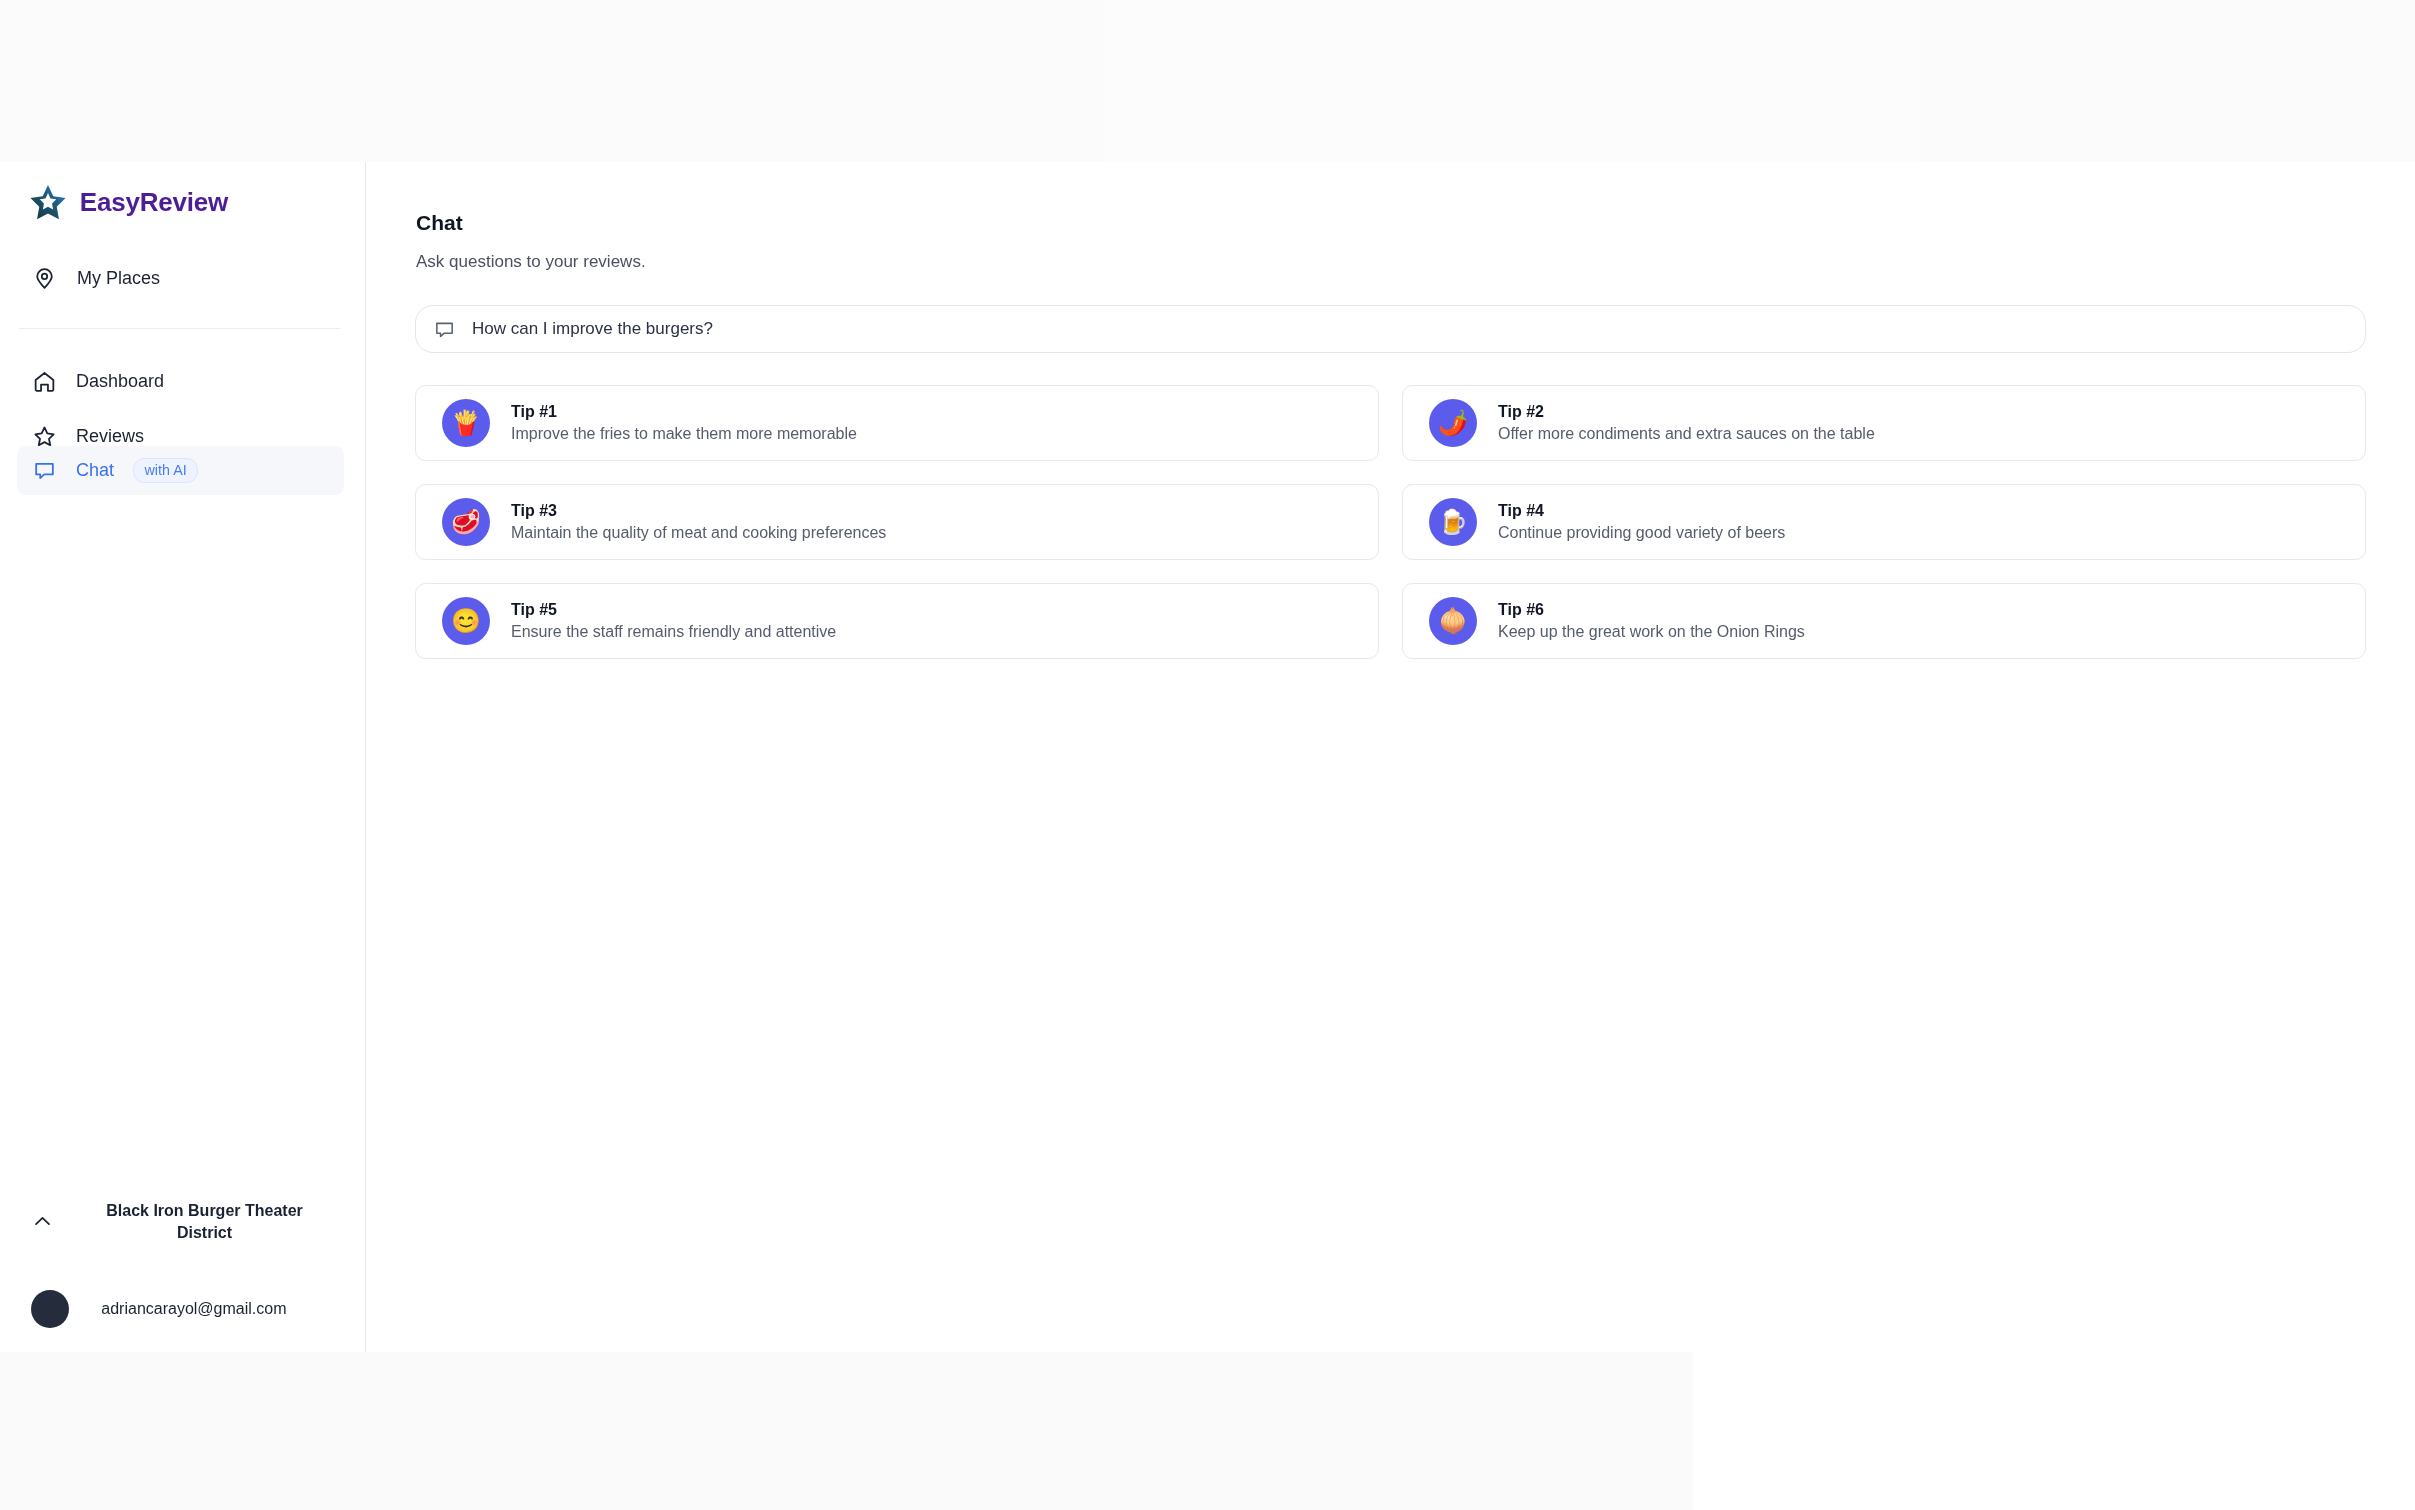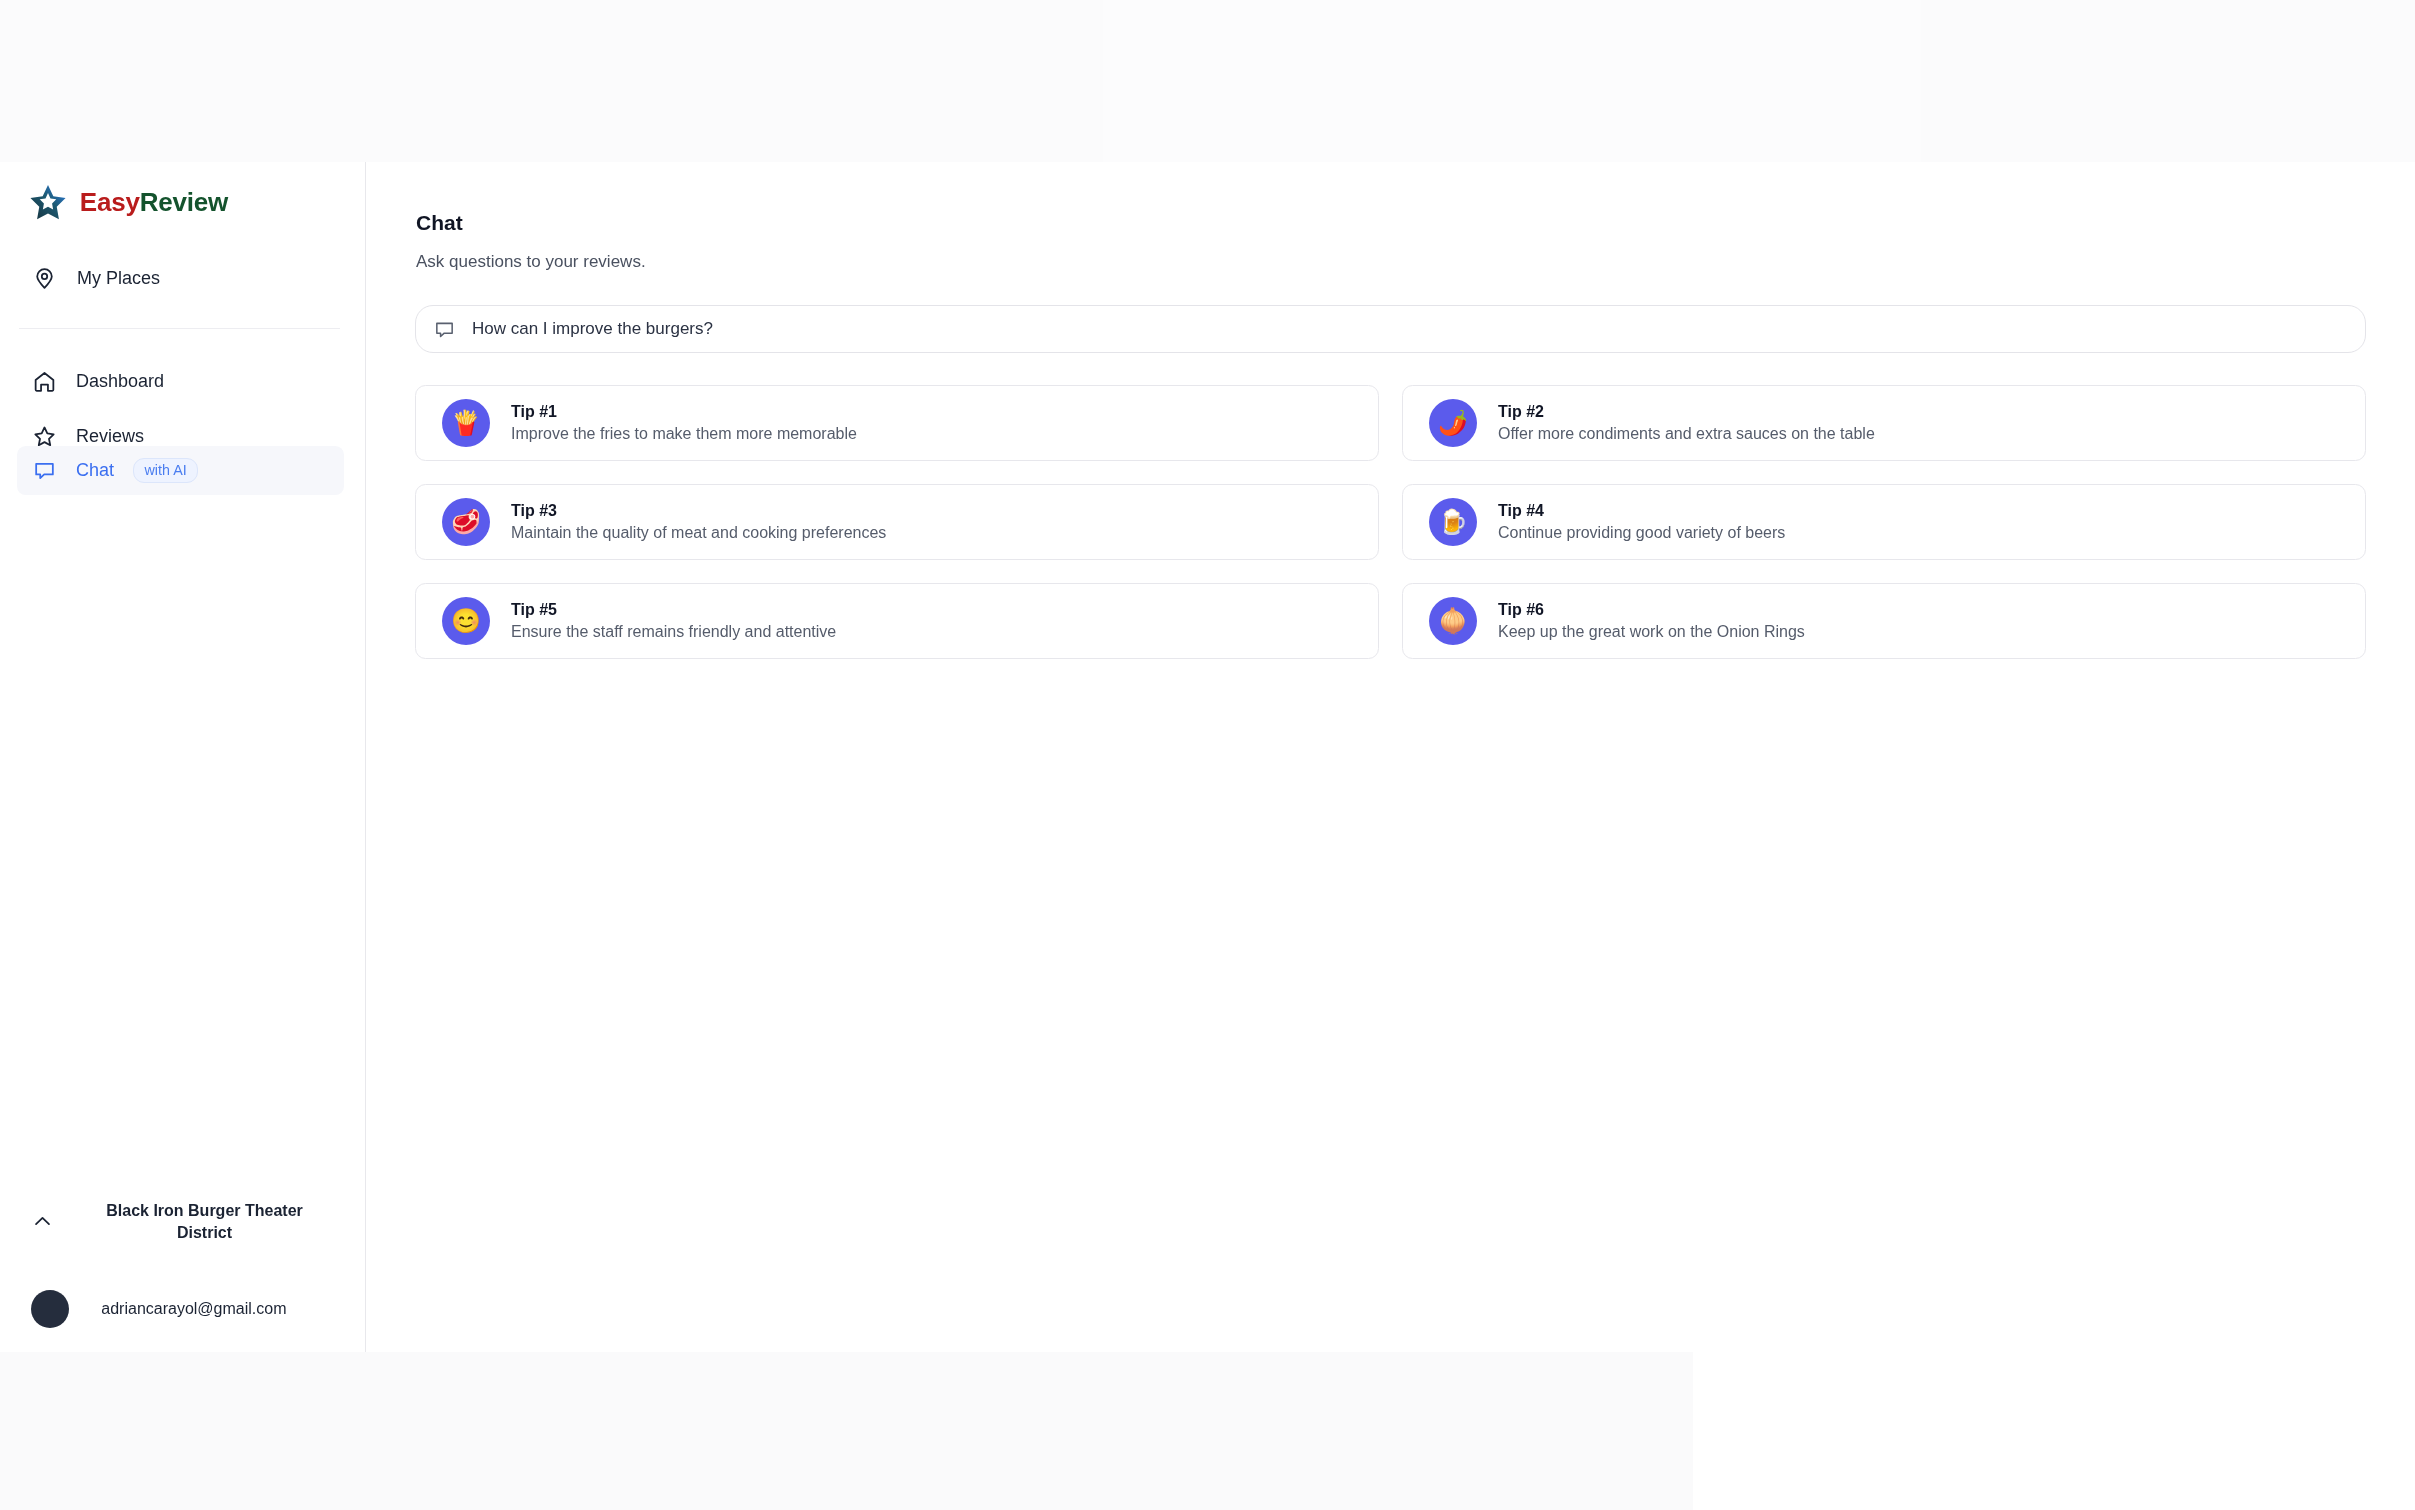--- a/index.html
+++ b/index.html
@@ -73,22 +73,22 @@
     align-items: center;
     gap: 13.3px;
   }
   #brand-star { width: 38px; height: 38px; display: block; }
   #brand-text {
     font-size: 26px;
     font-weight: 700;
     letter-spacing: -0.2px;
     white-space: nowrap;
   }
-  .brand-easy { color: #b91c1c; }
-  .brand-review { color: #14532d; }
+  .brand-easy { color: #4c1d95; }
+  .brand-review { color: #4c1d95; }
 
   .nav-item {
     position: absolute;
     left: 17px;
     width: 327px;
     height: 49px;
     display: flex;
     align-items: center;
     gap: 19px;
     padding: 0 15px;

